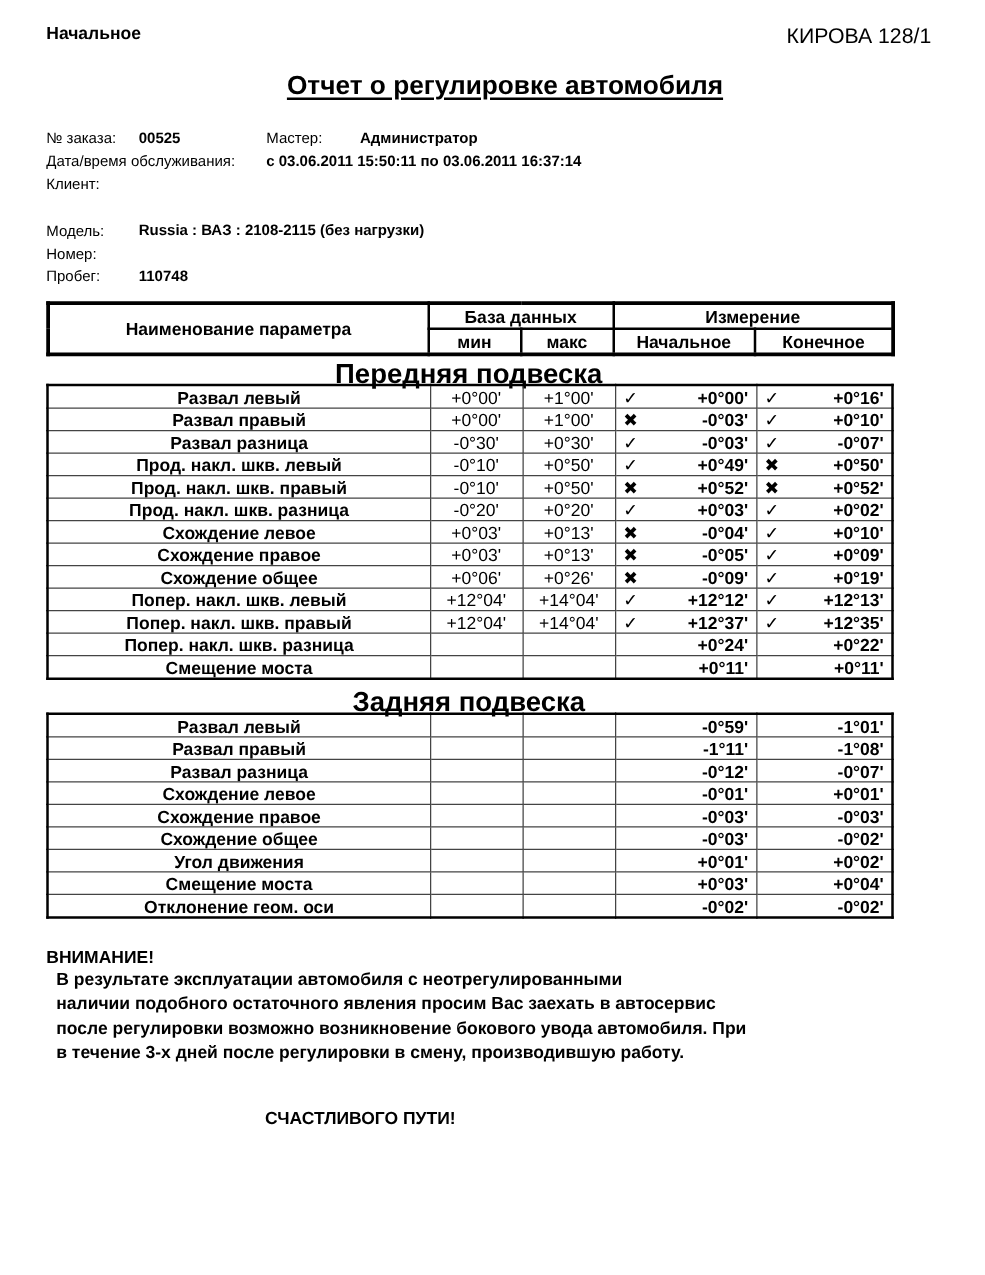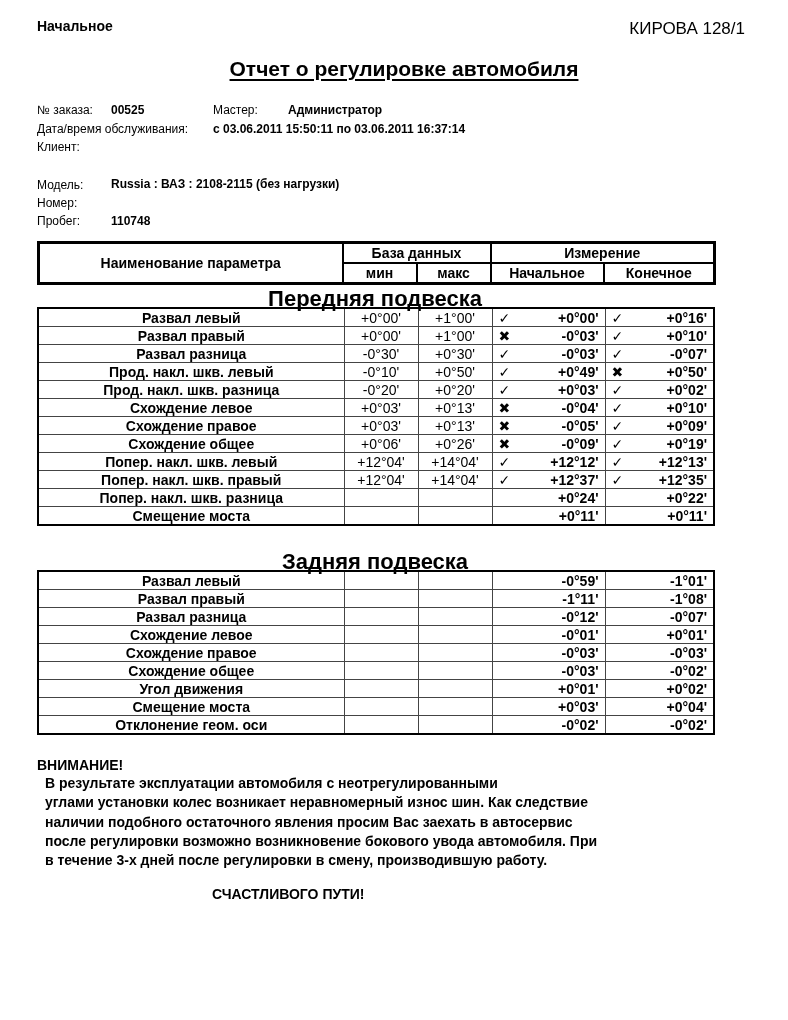--- a/index.html
+++ b/index.html
@@ -115,20 +115,27 @@
         <td class="meas"><span class="mk ok">✓</span><span class="v">-0°07'</span></td>
       </tr>
       <tr>
         <td class="pname">Прод. накл. шкв. левый</td>
         <td class="num">-0°10'</td>
         <td class="num">+0°50'</td>
         <td class="meas"><span class="mk ok">✓</span><span class="v">+0°49'</span></td>
         <td class="meas"><span class="mk bad">✖</span><span class="v">+0°50'</span></td>
       </tr>
       <tr>
+        <td class="pname">Прод. накл. шкв. правый</td>
+        <td class="num">-0°10'</td>
+        <td class="num">+0°50'</td>
+        <td class="meas"><span class="mk bad">✖</span><span class="v">+0°52'</span></td>
+        <td class="meas"><span class="mk bad">✖</span><span class="v">+0°52'</span></td>
+      </tr>
+      <tr>
         <td class="pname">Прод. накл. шкв. разница</td>
         <td class="num">-0°20'</td>
         <td class="num">+0°20'</td>
         <td class="meas"><span class="mk ok">✓</span><span class="v">+0°03'</span></td>
         <td class="meas"><span class="mk ok">✓</span><span class="v">+0°02'</span></td>
       </tr>
       <tr>
         <td class="pname">Схождение левое</td>
         <td class="num">+0°03'</td>
         <td class="num">+0°13'</td>
@@ -252,18 +259,17 @@
         <td class="num"></td>
         <td class="meas"><span class="mk "></span><span class="v">-0°02'</span></td>
         <td class="meas"><span class="mk "></span><span class="v">-0°02'</span></td>
       </tr>
     </tbody>
 </table>
 
 <div class="abs warn-title">ВНИМАНИЕ!</div>
 <div class="abs warn-text">
   <div>В результате эксплуатации автомобиля с неотрегулированными</div>
-  <div>углами установки колес возникает неравномерный износ шин. Как следствие</div>
   <div>наличии подобного остаточного явления просим Вас заехать в автосервис</div>
   <div>после регулировки возможно возникновение бокового увода автомобиля. При</div>
   <div>в течение 3-х дней после регулировки в смену, производившую работу.</div>
 </div>
 <div class="abs farewell">СЧАСТЛИВОГО ПУТИ!</div>
 
 </body></html>

